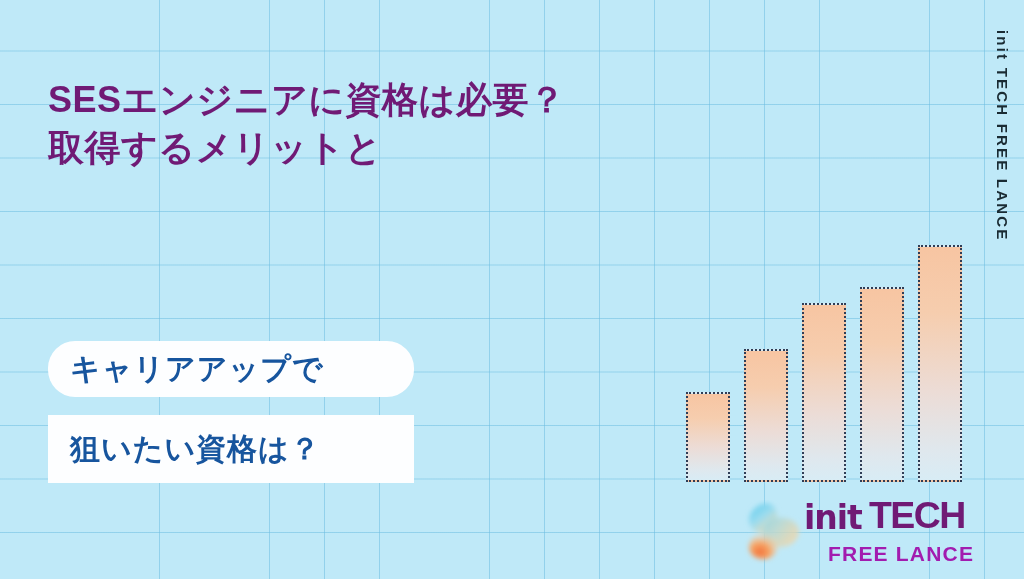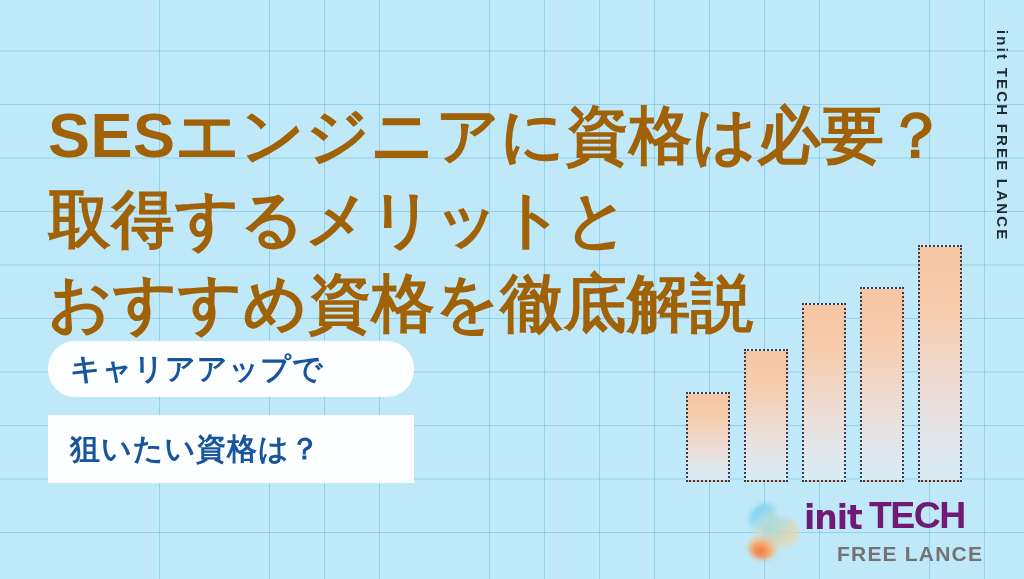--- a/index.html
+++ b/index.html
@@ -26,23 +26,23 @@
     background-position: -6px -3px;
     pointer-events: none;
   }
 
   
   #headline {
     position: absolute;
     left: 48px;
     top: 52px;
     width: 900px;
-    color: #a16207;
+    color: #701a75;
     font-weight: 700;
-    font-size: 63px;
+    font-size: 36px;
     line-height: 1.33;
     letter-spacing: 0.5px;
     white-space: nowrap;
   }
   #headline .hl-line { display: block; }
 
   
   #vertical-brand {
     position: absolute;
     right: 14px;
@@ -133,40 +133,39 @@
   #logo-tech {
     font-family: "Liberation Sans", sans-serif;
     font-weight: 900;
     font-size: 36px;
     letter-spacing: -1.5px;
     margin-left: 7px;
     transform: scaleX(1.04);
     transform-origin: left bottom;
   }
   #logo-line2 {
-    color: #737373;
+    color: #a21caf;
     font-size: 21px;
     font-weight: 900;
     letter-spacing: 1.2px;
     line-height: 1;
     margin-top: 9px;
-    margin-left: 33px;
+    margin-left: 24px;
   }
 </style>
 </head>
 <body>
 
 <div id="canvas">
 
   <div id="grid"></div>
 
   <h1 id="headline">
     <span class="hl-line">SESエンジニアに資格は必要？</span>
     <span class="hl-line">取得するメリットと</span>
-    <span class="hl-line">おすすめ資格を徹底解説</span>
   </h1>
 
   <div id="vertical-brand">init TECH FREE LANCE</div>
 
   <div class="chip" id="chip-1">
     <span>キャリアアップで</span>
   </div>
   <div class="chip" id="chip-2">
     <span>狙いたい資格は？</span>
   </div>

